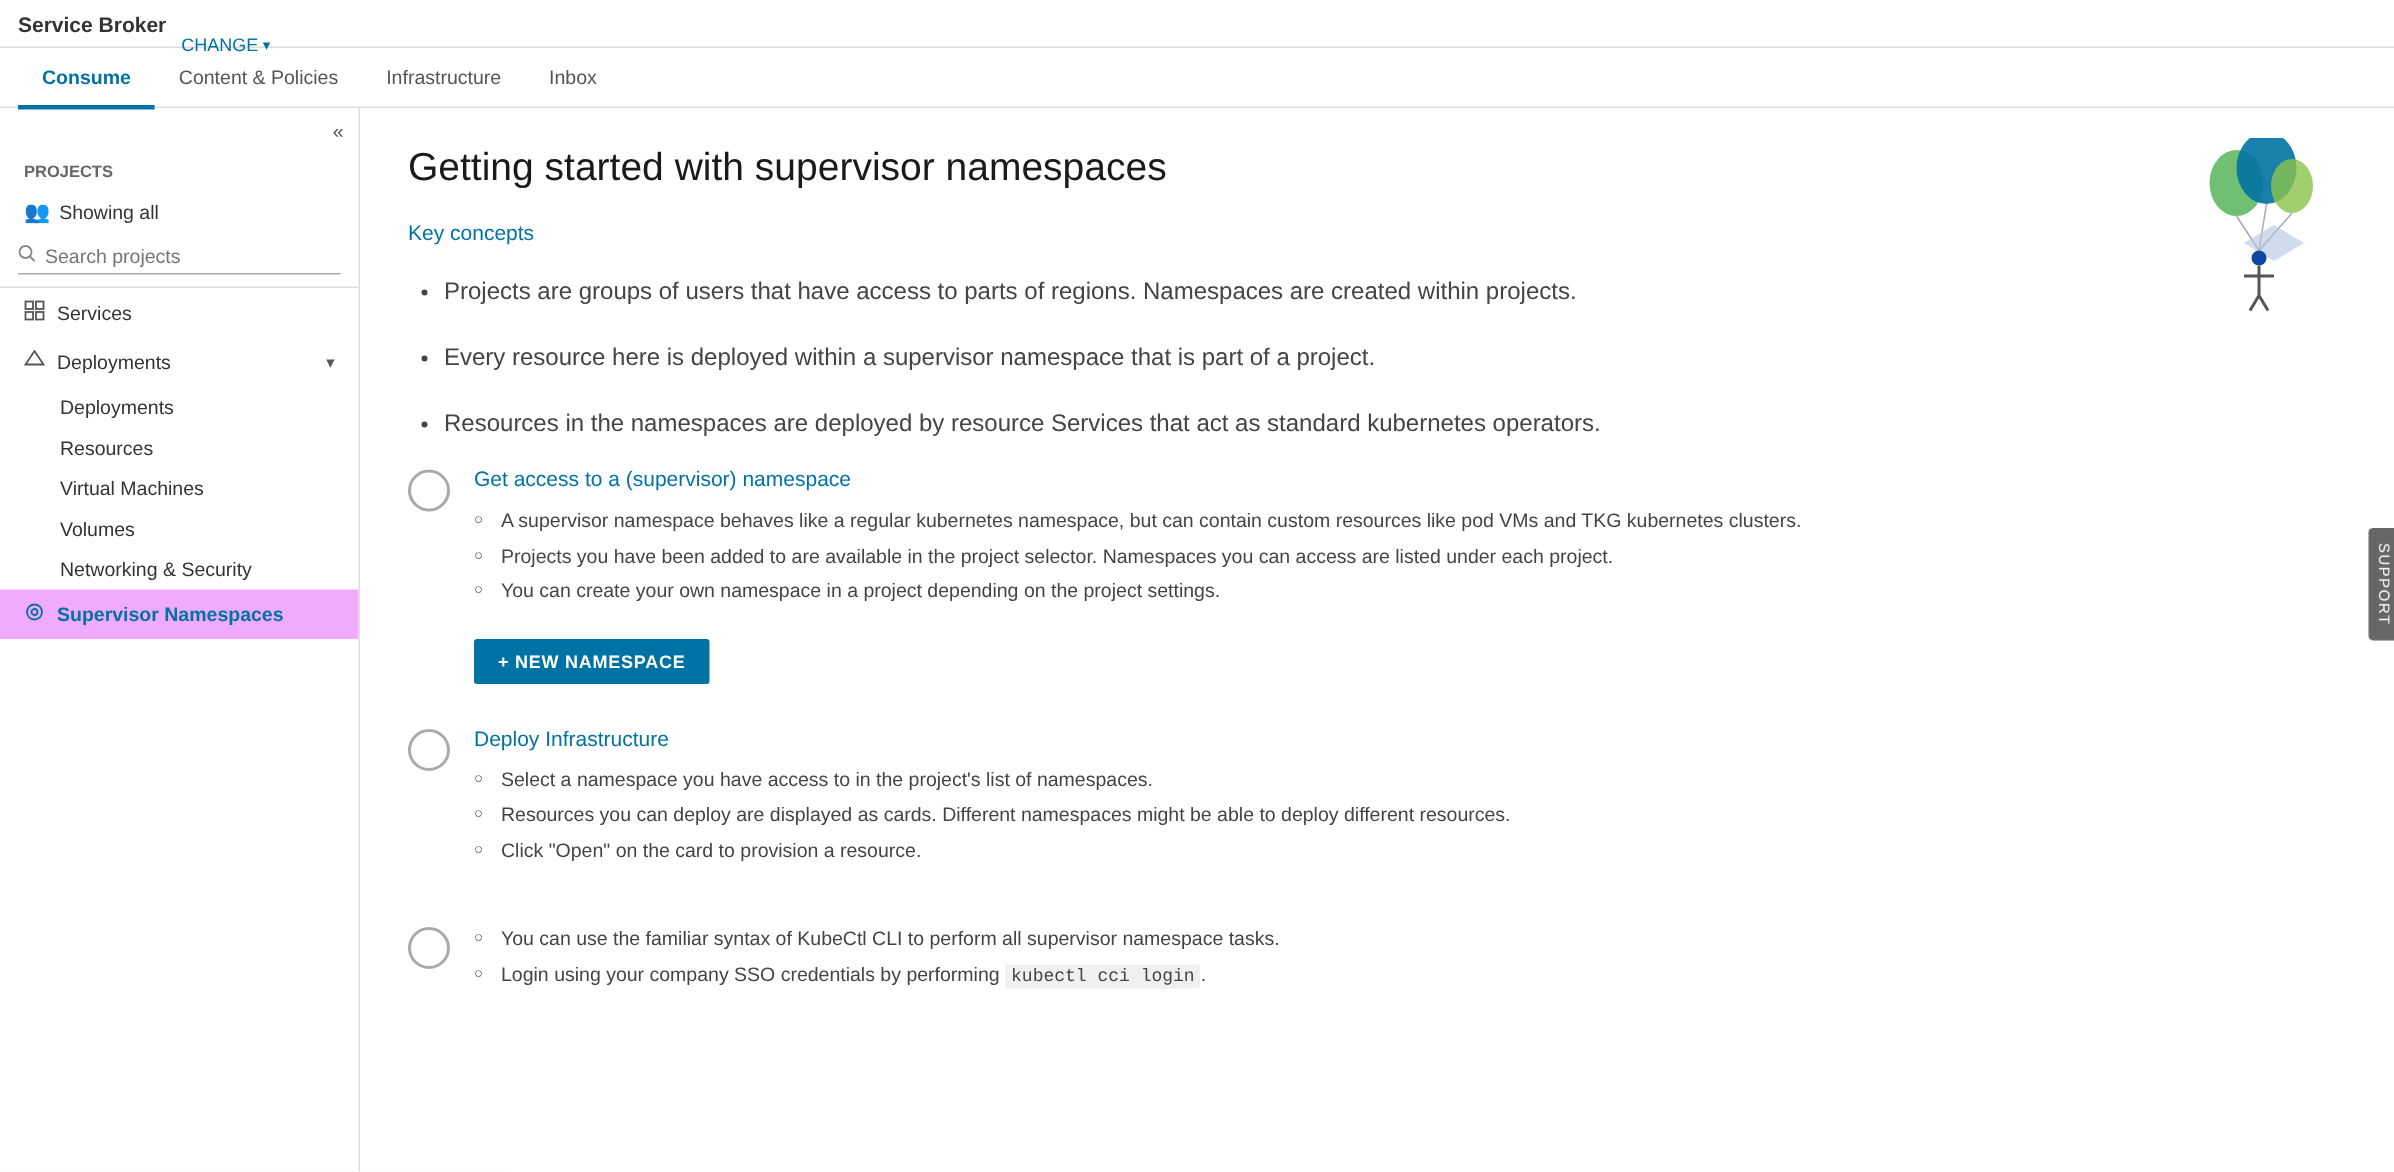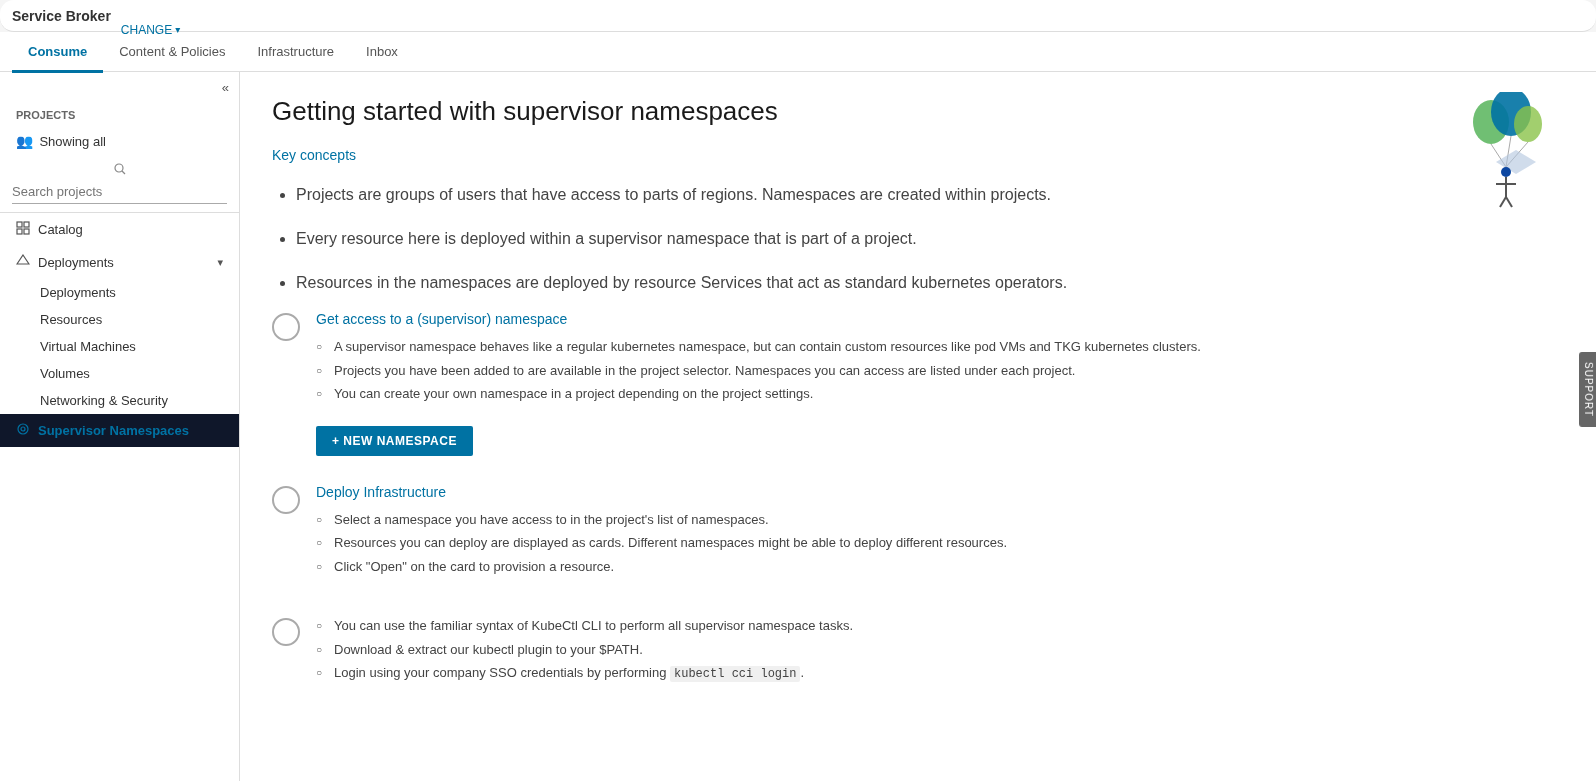--- a/index.html
+++ b/index.html
@@ -2,21 +2,21 @@
 <html><head>
   <meta charset="utf-8">
   <style>
     * { box-sizing: border-box; margin: 0; padding: 0; }
     body { font-family: -apple-system, BlinkMacSystemFont, 'Segoe UI', Arial, sans-serif; font-size: 13px; color: #333; background: #f5f5f5; height: 781px; overflow: hidden; }
 
     
     .top-bar {
       display: flex; align-items: center; height: 32px;
       background: #fff; border-bottom: 1px solid #ddd;
-      padding: 0 12px; gap: 10px; border-radius: 14px;
+      padding: 0 12px; gap: 10px;
     }
     .top-bar-title { font-size: 14px; font-weight: 600; color: #333; }
     .change-btn {
       display: flex; align-items: center; gap: 3px;
       color: #0072a3; font-size: 12px; cursor: pointer;
       background: none; border: none; padding: 0; margin-top: 28px;
     }
     .change-btn .chevron { font-size: 10px; }
 
     
@@ -50,33 +50,33 @@
     }
     .sidebar-showing-all {
       display: flex; align-items: center; gap: 6px;
       padding: 6px 16px; font-size: 13px; color: #333;
     }
     .sidebar-showing-all .icon { color: #555; font-size: 14px; }
     .search-container {
       padding: 8px 12px; border-bottom: 1px solid #ddd;
     }
     .search-input-wrap {
-      display: flex; align-items: center; gap: 6px;
-      border-bottom: 1px solid #aaa; padding-bottom: 4px; flex-direction: column;
+      display: flex; align-items: flex-start; gap: 6px;
+      border-bottom: 1px solid #aaa; padding-bottom: 4px;
     }
     .search-input-wrap input {
       border: none; outline: none; font-size: 13px; color: #555;
       background: transparent; width: 100%;
     }
     .search-icon { color: #888; font-size: 12px; }
     .sidebar-item {
       display: flex; align-items: center; gap: 8px;
       padding: 8px 16px; font-size: 13px; color: #333; cursor: pointer;
     }
-    .sidebar-item.active { background: #0f172a; color: #0072a3; font-weight: 600; }
+    .sidebar-item.active { background: #f0abfc; color: #0072a3; font-weight: 600; }
     .sidebar-item .item-icon { font-size: 14px; color: #555; }
     .sidebar-item .chevron { margin-left: auto; font-size: 11px; color: #555; }
     .sidebar-sub-item {
       padding: 6px 16px 6px 40px; font-size: 13px; color: #333; cursor: pointer;
     }
 
     
     .main-content {
       flex: 1; overflow-y: auto; padding: 24px 32px;
       background: #fff; position: relative;
@@ -182,21 +182,21 @@
 
     <div class="sidebar-item">
       <span class="item-icon">
         <svg width="14" height="14" viewBox="0 0 14 14" fill="none">
           <rect x="1" y="1" width="5" height="5" stroke="#555" stroke-width="1.2"></rect>
           <rect x="8" y="1" width="5" height="5" stroke="#555" stroke-width="1.2"></rect>
           <rect x="1" y="8" width="5" height="5" stroke="#555" stroke-width="1.2"></rect>
           <rect x="8" y="8" width="5" height="5" stroke="#555" stroke-width="1.2"></rect>
         </svg>
       </span>
-      <span>Catalog</span>
+      <span>Services</span>
     </div>
 
     <div class="sidebar-item">
       <span class="item-icon">
         <svg width="14" height="14" viewBox="0 0 14 14" fill="none">
           <polygon points="7,1 13,10 1,10" stroke="#555" stroke-width="1.2" fill="none"></polygon>
         </svg>
       </span>
       <span>Deployments</span>
       <span class="chevron">▾</span>
@@ -274,21 +274,20 @@
           <li>Click "Open" on the card to provision a resource.</li>
         </ul>
       </div>
     </div>
 
     <div class="timeline-step">
       <div class="timeline-circle"></div>
       <div class="timeline-body">
         <ul class="circle-list">
           <li>You can use the familiar syntax of KubeCtl CLI to perform all supervisor namespace tasks.</li>
-          <li>Download &amp; extract our kubectl plugin to your $PATH.</li>
           <li>Login using your company SSO credentials by performing <code>kubectl cci login</code>.</li>
         </ul>
       </div>
     </div>
 
   </div>
 </div>
 
 <div class="support-tab-container">
   <span>SUPPORT</span>

